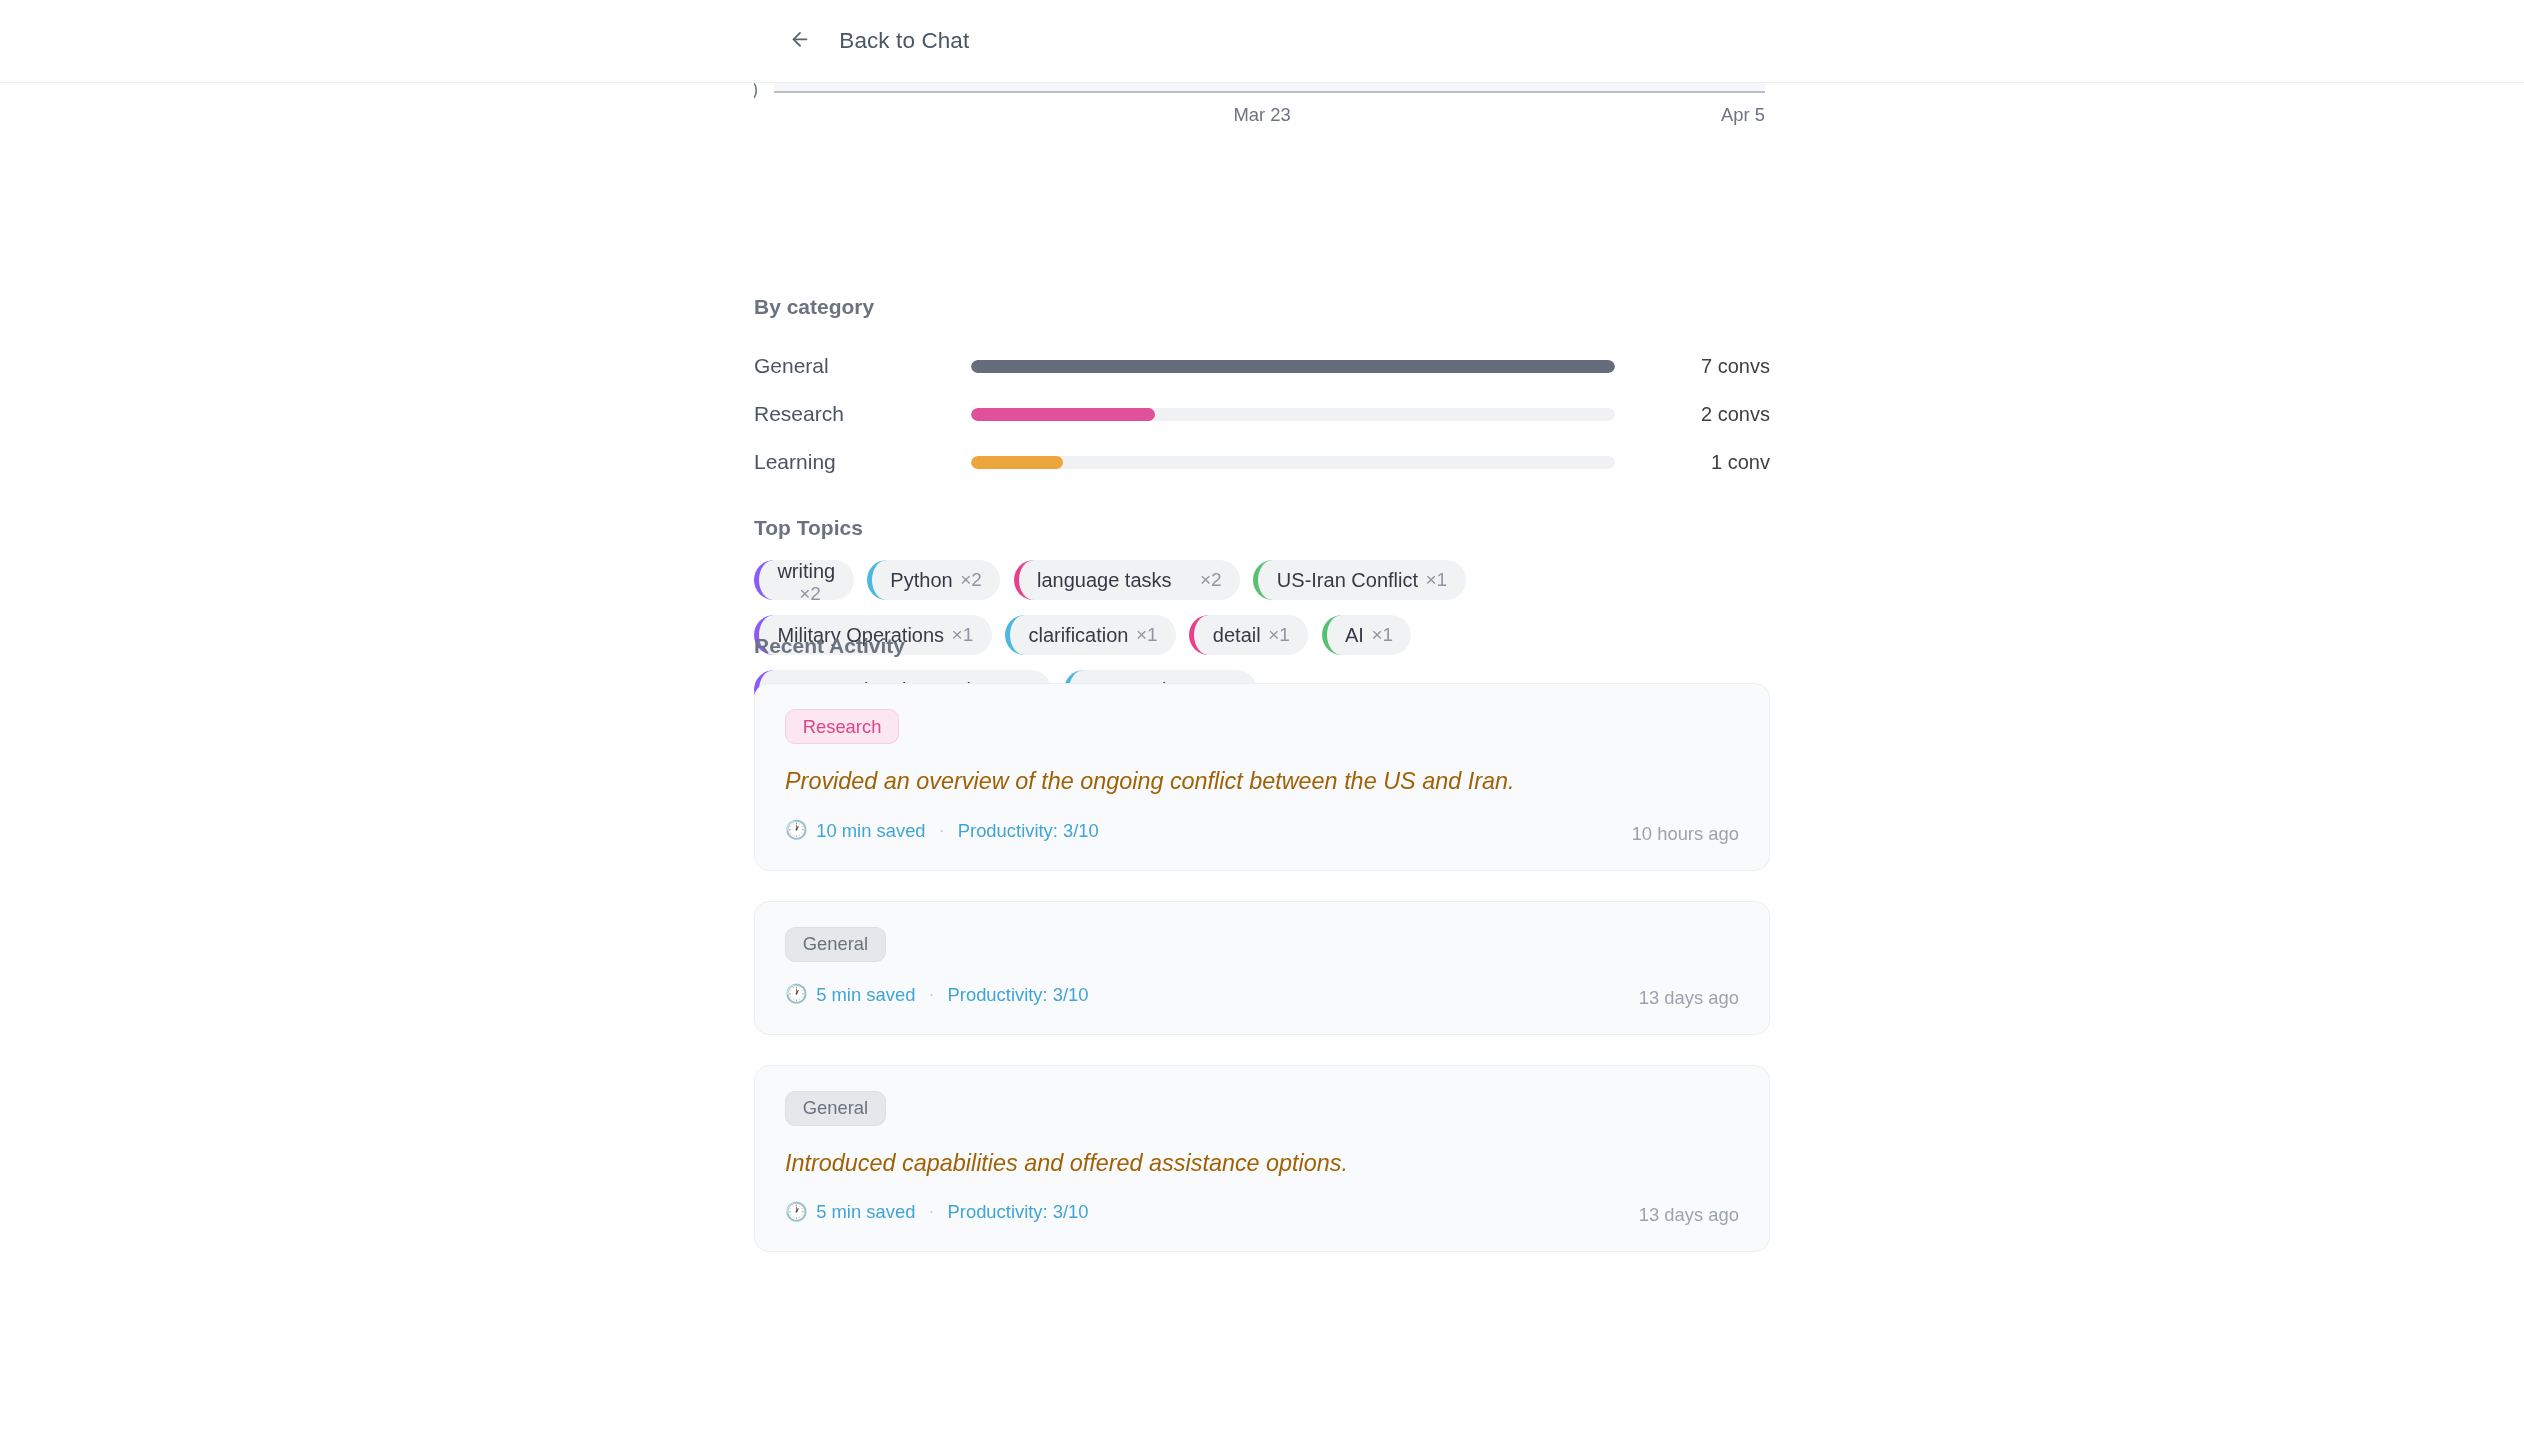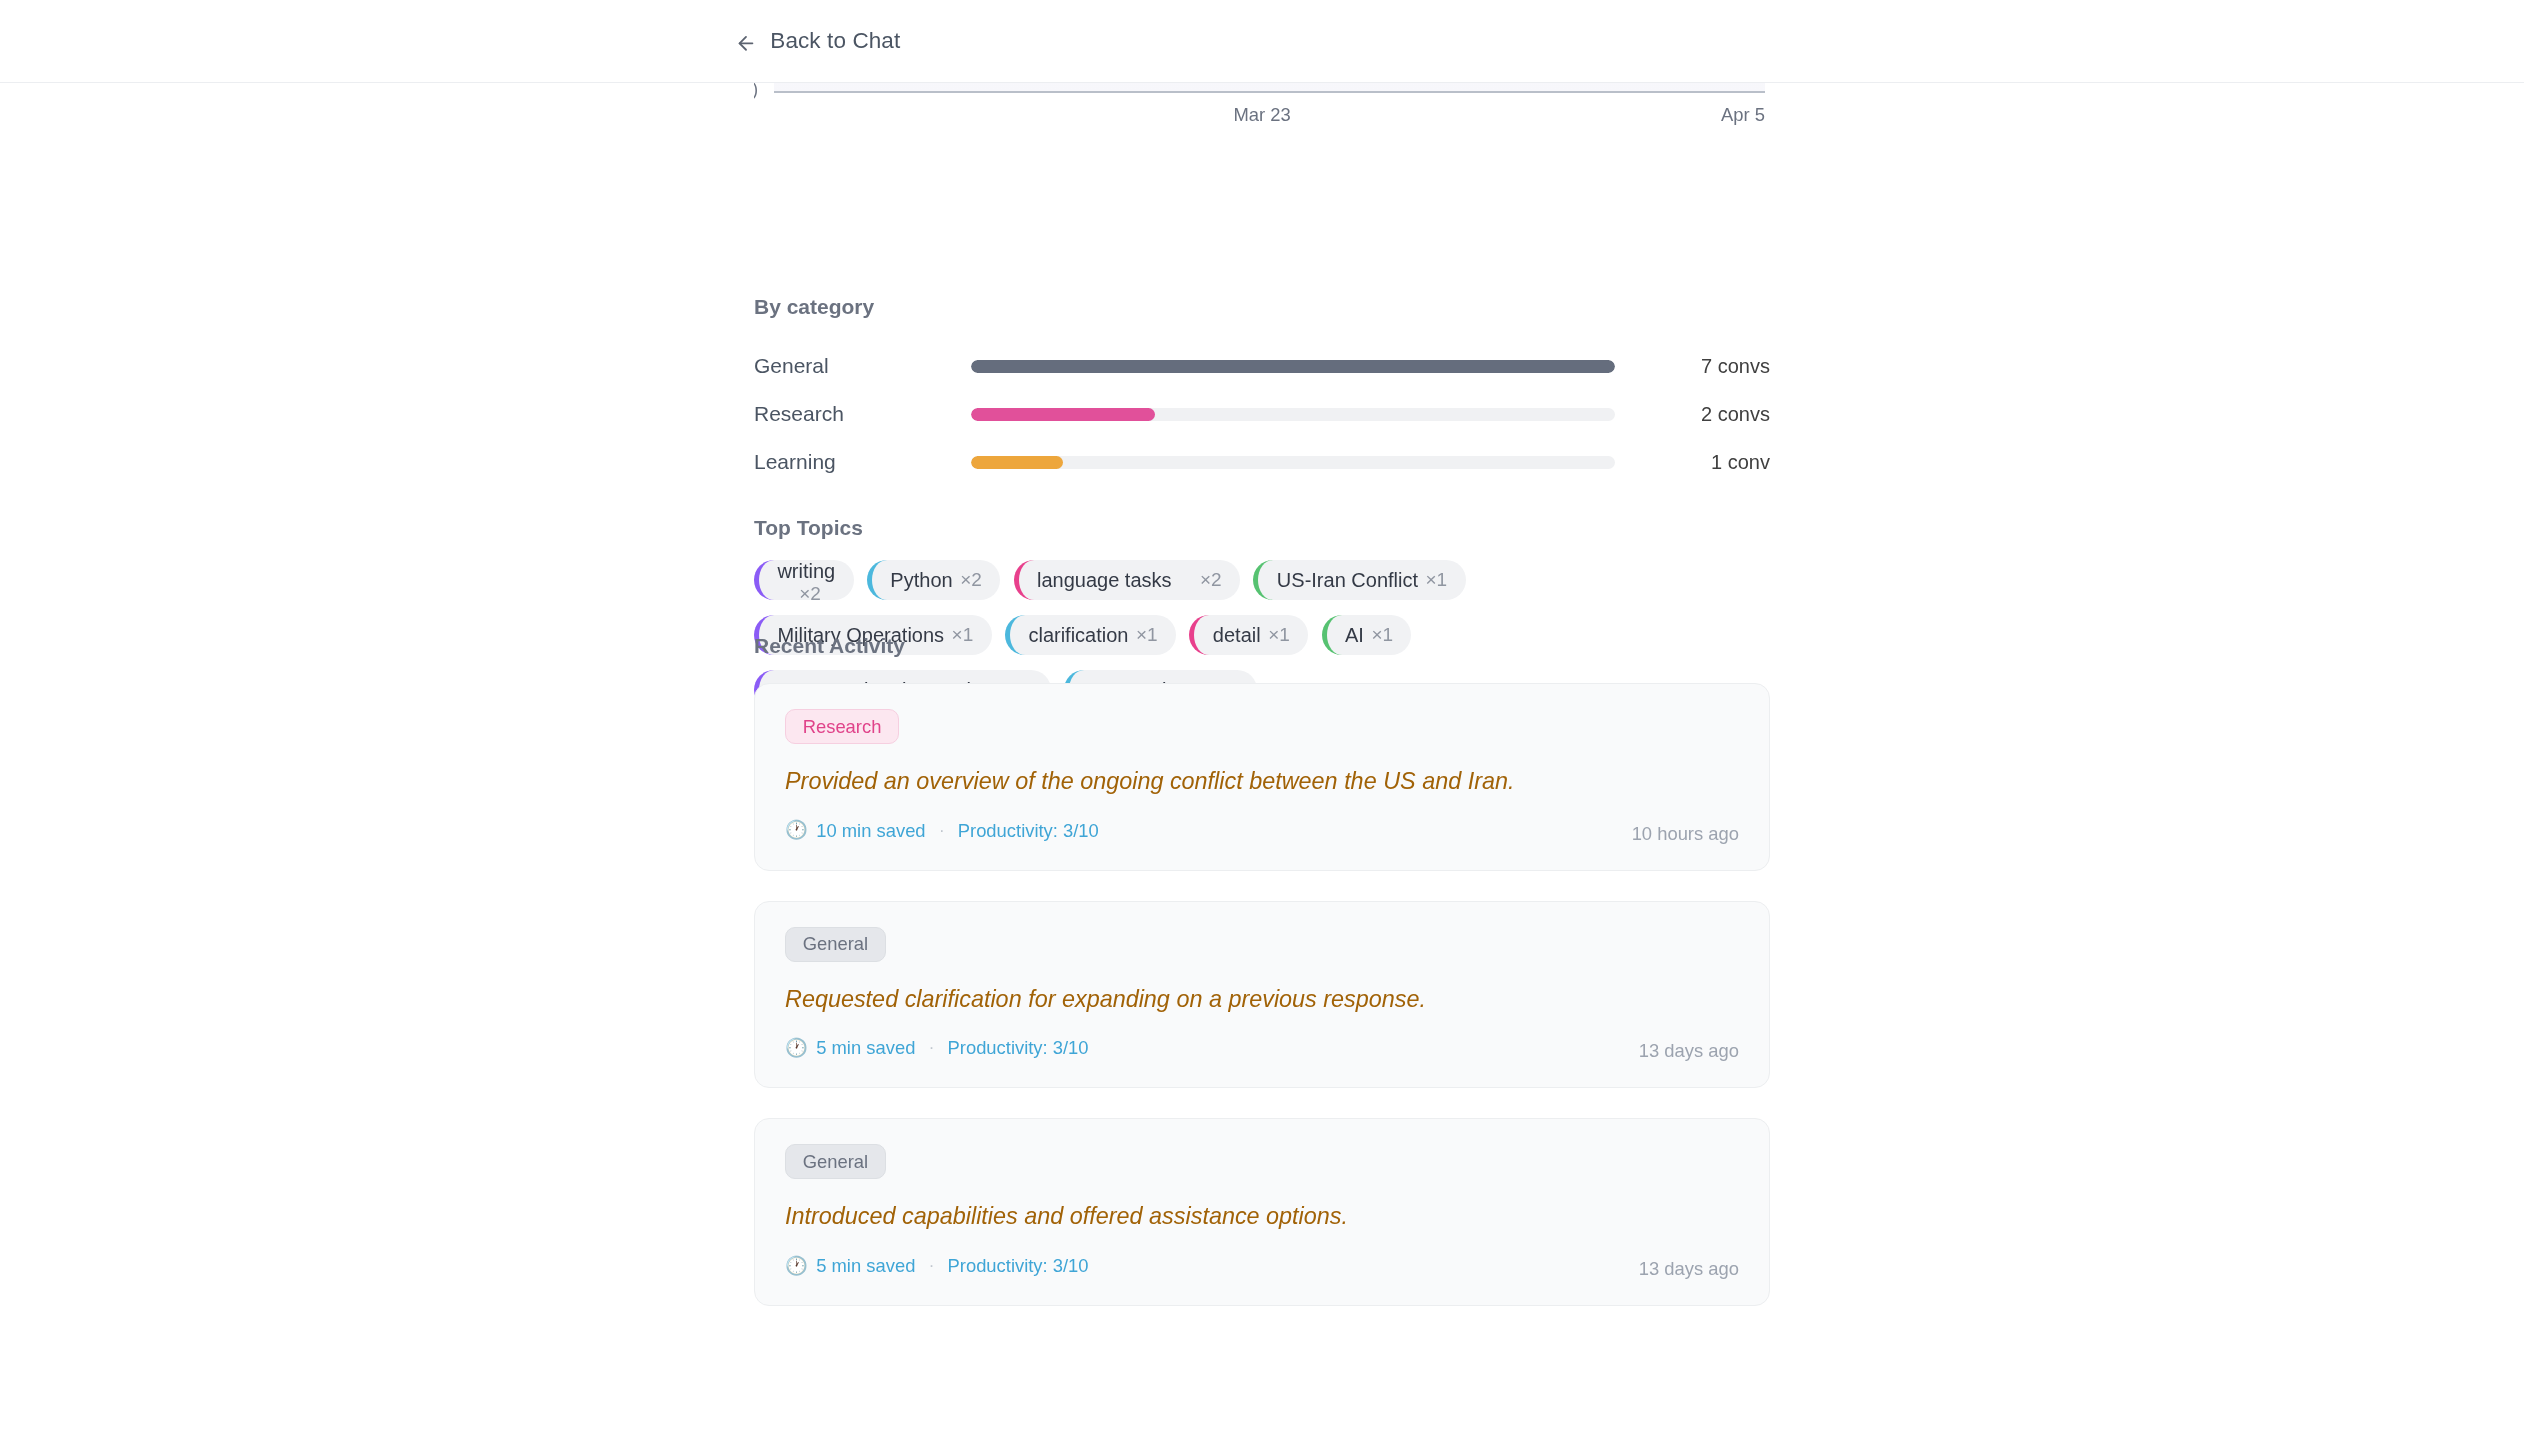--- a/index.html
+++ b/index.html
@@ -17,26 +17,26 @@
     position: absolute;
     top: 0; left: 0;
     width: 2525px;
     height: 83px;
     background: #ffffff;
     border-bottom: 1.7px solid #eceef1;
     z-index: 20;
   }
   .back-btn {
     position: absolute;
-    left: 727px;
+    left: 781px;
     top: 50%;
     transform: translateY(-50%);
     display: flex;
-    align-items: flex-end;
-    gap: 13px;
+    align-items: flex-start;
+    gap: 28px;
     cursor: pointer;
     background: transparent;
     border: none;
     padding: 6.7px 8.3px;
     border-radius: 6.7px;
   }
   .back-arrow {
     width: 22px; height: 22px;
     display: block;
     color: #5c6370;
@@ -327,21 +327,21 @@
 
   <div class="column recent">
     <div class="section-title">Recent Activity</div>
     <div class="cards" id="cards">
         <div class="card"><div class="badge research">Research</div><div class="card-text">Provided an overview of the ongoing conflict between the US and Iran.</div><div class="card-meta">
             <span class="clock-icon">🕐</span>
             <span>10 min saved</span>
             <span class="meta-dot">·</span>
             <span>Productivity: 3/10</span>
           </div><div class="card-time">10 hours ago</div></div>
-        <div class="card"><div class="badge">General</div><div class="card-text">Requested clarification for expanding on a previous response.</div><div class="card-meta">
+        <div class="card"><div class="badge">General</div><div class="card-meta">
             <span class="clock-icon">🕐</span>
             <span>5 min saved</span>
             <span class="meta-dot">·</span>
             <span>Productivity: 3/10</span>
           </div><div class="card-time">13 days ago</div></div>
         <div class="card"><div class="badge">General</div><div class="card-text">Introduced capabilities and offered assistance options.</div><div class="card-meta">
             <span class="clock-icon">🕐</span>
             <span>5 min saved</span>
             <span class="meta-dot">·</span>
             <span>Productivity: 3/10</span>

